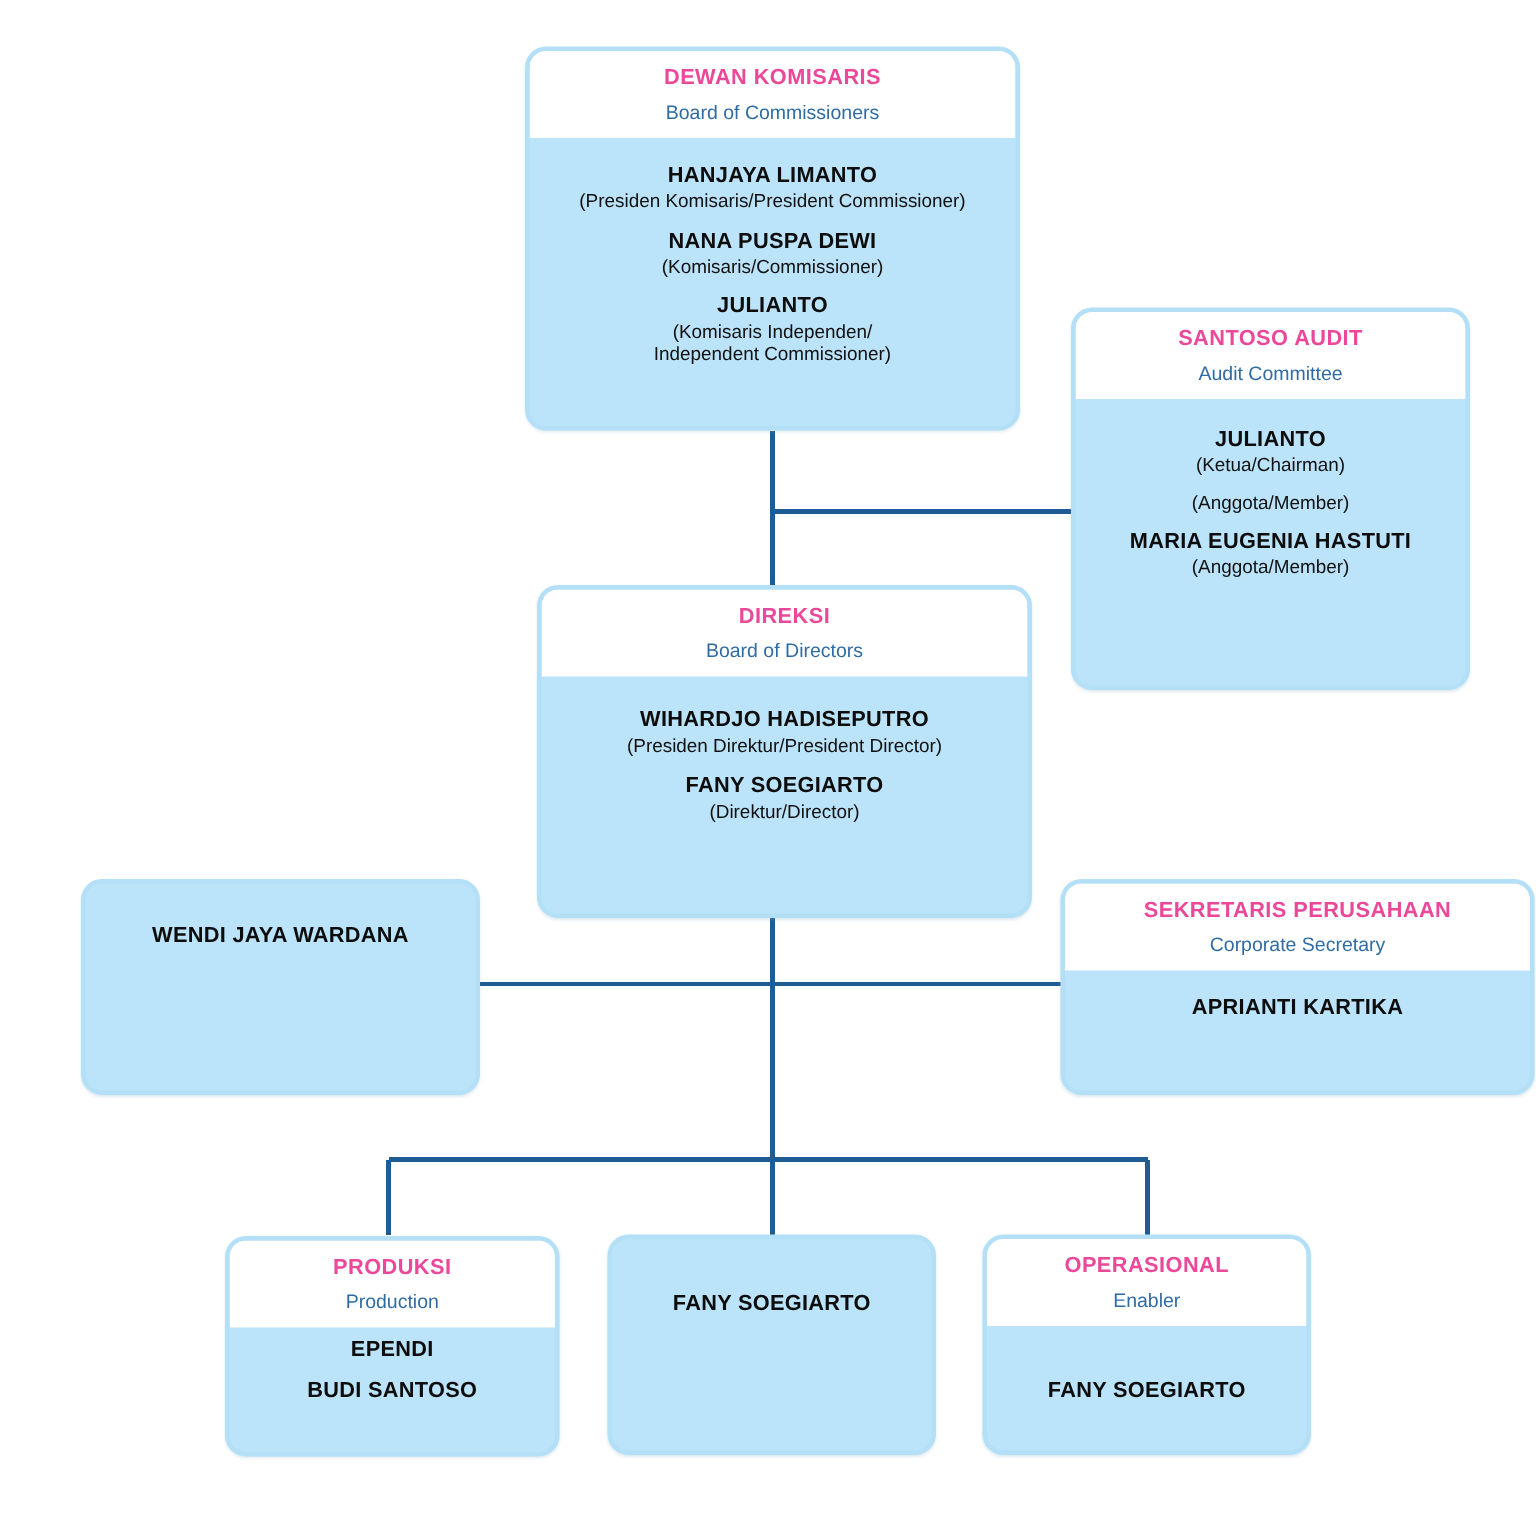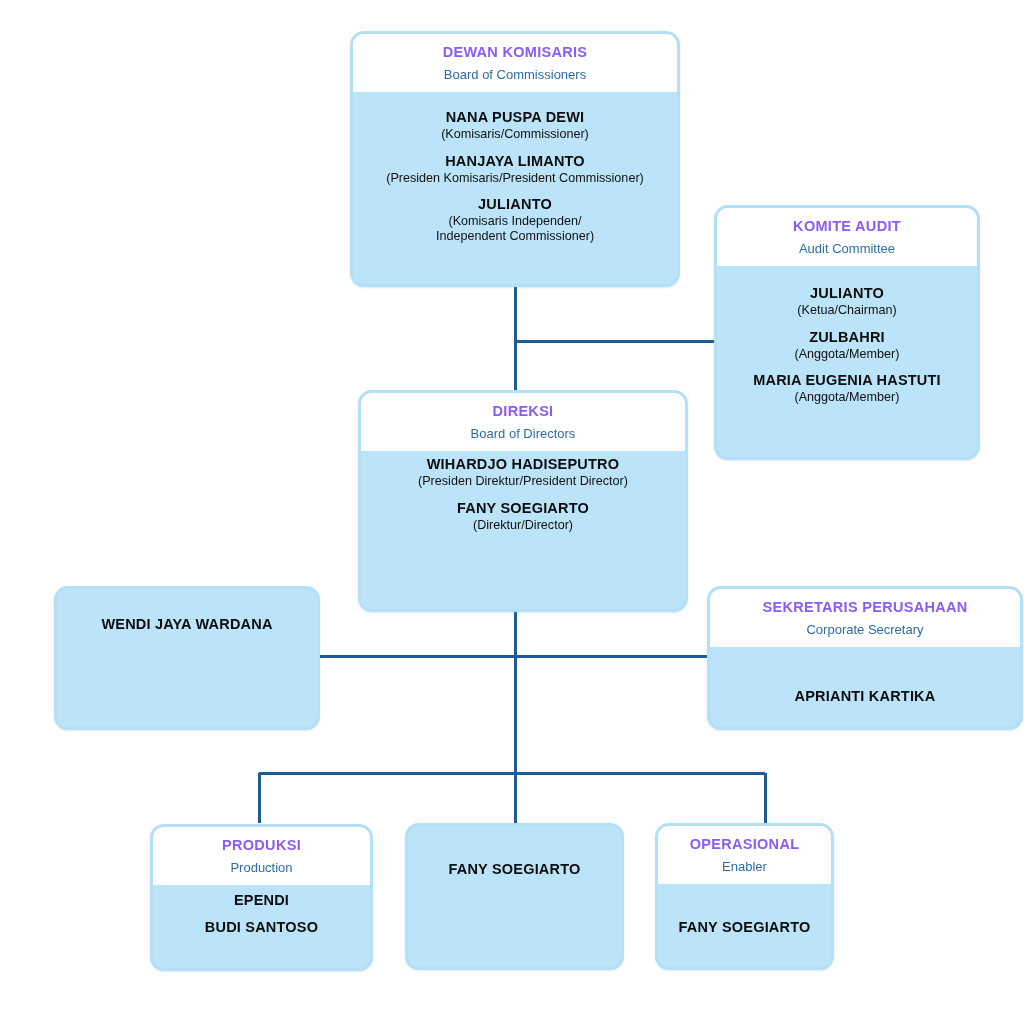--- a/index.html
+++ b/index.html
@@ -37,21 +37,21 @@
     box-shadow: 0 1px 2px rgba(120,170,200,0.25);
   }
   .node-header {
     background: #ffffff;
     box-sizing: border-box;
     padding: 9px 10px 8px 10px;
     text-align: center;
     width: 100%;
   }
   .node-title {
-    color: #8b5cf6;
+    color: #ec4899;
     font-weight: bold;
     font-size: 14.5px;
     letter-spacing: 0.3px;
     line-height: 1.25;
   }
   .node-subtitle {
     color: #2f6ca3;
     font-size: 13px;
     line-height: 1.3;
     margin-top: 6px;
@@ -78,30 +78,30 @@
     line-height: 1.22;
     margin-top: 1px;
   }
 
   
   #node-dewan-komisaris { left: 350px; top: 31px; width: 330px; height: 256px; }
   #node-dewan-komisaris .node-body { padding-top: 16px; }
   #node-komite-audit { left: 714px; top: 205px; width: 266px; height: 255px; }
   #node-komite-audit .node-body { padding-top: 18px; }
   #node-direksi { left: 358px; top: 390px; width: 330px; height: 222px; }
-  #node-direksi .node-body { padding-top: 4px; }
+  #node-direksi .node-body { padding-top: 20px; }
   #node-audit-internal { left: 54px; top: 586px; width: 266px; height: 144px; }
   #node-audit-internal .node-body { padding-top: 26px; }
   #node-sekretaris { left: 707px; top: 586px; width: 316px; height: 144px; }
-  #node-sekretaris .node-body { padding-top: 40px; }
+  #node-sekretaris .node-body { padding-top: 16px; }
   #node-produksi { left: 150px; top: 824px; width: 223px; height: 147px; }
   #node-produksi .node-body { padding-top: 6px; }
   #node-komersial { left: 405px; top: 823px; width: 219px; height: 147px; }
   #node-komersial .node-body { padding-top: 34px; }
-  #node-operasional { left: 655px; top: 823px; width: 179px; height: 147px; }
+  #node-operasional { left: 655px; top: 823px; width: 219px; height: 147px; }
   #node-operasional .node-body { padding-top: 34px; }
 </style>
 </head>
 <body>
 
 <div id="chart-root">
 
   <svg class="connectors" viewBox="0 0 1024 1024" width="1024" height="1024">
     <g stroke="#1f5b94" stroke-width="3" fill="none" shape-rendering="crispEdges">
 
@@ -121,46 +121,45 @@
     </g>
   </svg>
 
   <div class="node" id="node-dewan-komisaris">
     <div class="node-header">
       <div class="node-title">DEWAN KOMISARIS</div>
       <div class="node-subtitle">Board of Commissioners</div>
     </div>
     <div class="node-body">
       <div class="person">
+        <div class="person-name">HANJAYA LIMANTO</div>
+        <div class="person-role">(Presiden Komisaris/President Commissioner)</div>
+      </div>
+      <div class="person">
         <div class="person-name">NANA PUSPA DEWI</div>
         <div class="person-role">(Komisaris/Commissioner)</div>
       </div>
       <div class="person">
-        <div class="person-name">HANJAYA LIMANTO</div>
-        <div class="person-role">(Presiden Komisaris/President Commissioner)</div>
-      </div>
-      <div class="person">
         <div class="person-name">JULIANTO</div>
         <div class="person-role">(Komisaris Independen/<br>Independent Commissioner)</div>
       </div>
     </div>
   </div>
 
   <div class="node" id="node-komite-audit">
     <div class="node-header">
-      <div class="node-title">KOMITE AUDIT</div>
+      <div class="node-title">SANTOSO AUDIT</div>
       <div class="node-subtitle">Audit Committee</div>
     </div>
     <div class="node-body">
       <div class="person">
         <div class="person-name">JULIANTO</div>
         <div class="person-role">(Ketua/Chairman)</div>
       </div>
       <div class="person">
-        <div class="person-name">ZULBAHRI</div>
         <div class="person-role">(Anggota/Member)</div>
       </div>
       <div class="person">
         <div class="person-name">MARIA EUGENIA HASTUTI</div>
         <div class="person-role">(Anggota/Member)</div>
       </div>
     </div>
   </div>
 
   <div class="node" id="node-direksi">

